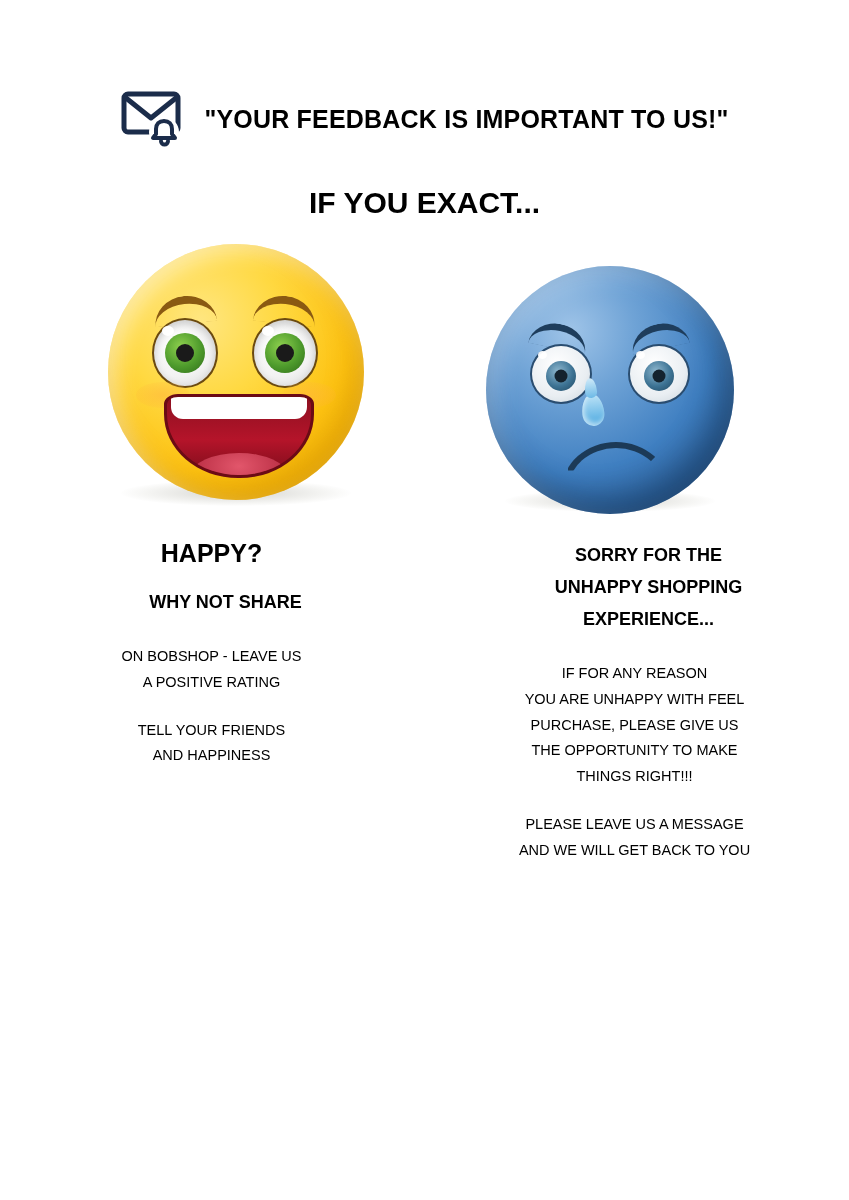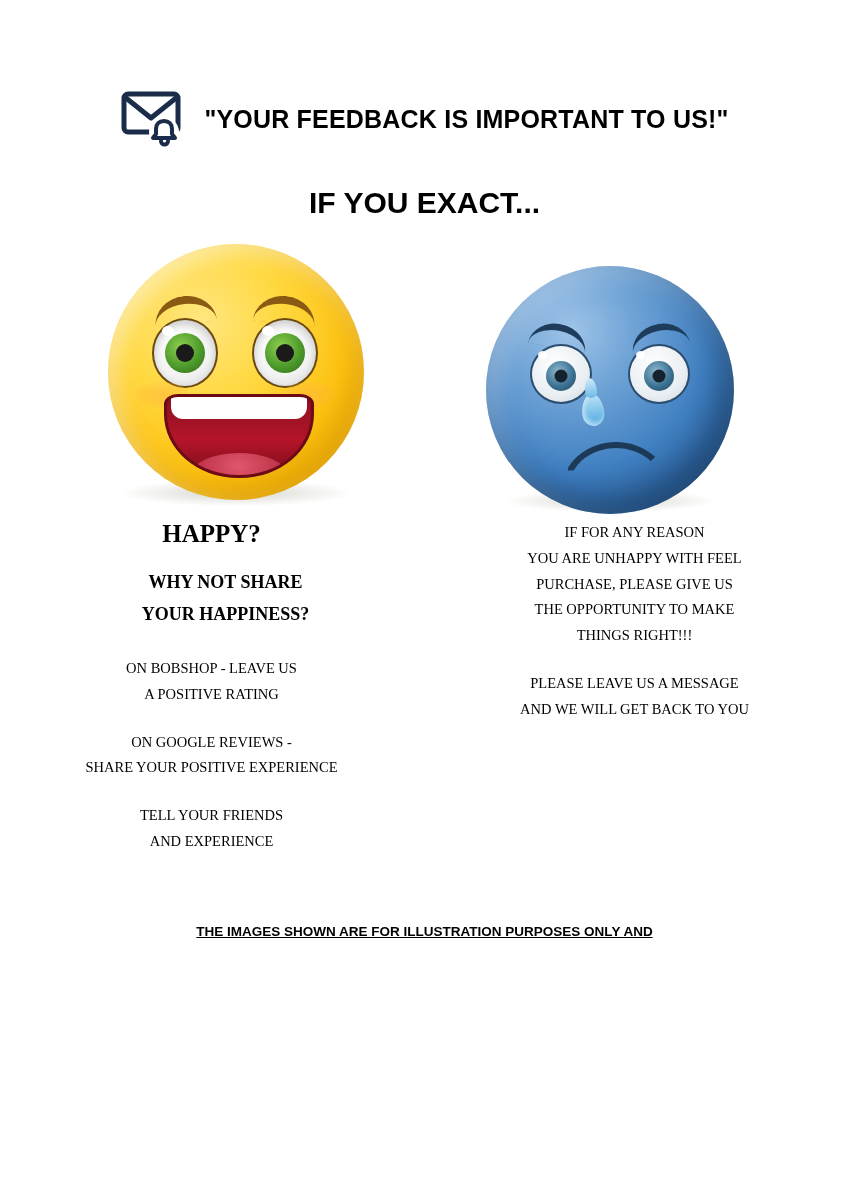--- a/index.html
+++ b/index.html
@@ -279,25 +279,24 @@
     border-top-color: transparent;
     border-left-color: transparent;
     border-right-color: transparent;
     border-radius: 0 0 50% 50% / 0 0 100% 100%;
     transform: rotate(180deg);
   }
 
   
   .columns {
     position: absolute;
-    top: 520px;
+    top: 539px;
     left: 0;
     width: 846px;
     display: flex;
-    font-family: Liberation Serif, serif;
   }
   .col {
     width: 424px;
     text-align: center;
   }
   .col-heading {
     font-size: 25px;
     font-weight: bold;
     margin-bottom: 18px;
   }
@@ -411,57 +410,56 @@
     </div>
 
   </div>
 
   <div class="columns">
 
     <div class="col">
       <div class="col-heading">HAPPY?</div>
       <div class="col-sub">
         <div>WHY NOT SHARE</div>
-        <div>YOUR HAPPINESS?</div>
       </div>
       <div class="col-body">
         <p>
           <span>ON BOBSHOP - LEAVE US</span><br>
           <span>A POSITIVE RATING</span>
         </p>
         <p>
-          <span>ON GOOGLE REVIEWS -</span><br>
-          <span>SHARE YOUR POSITIVE EXPERIENCE</span>
+          <span>TELL YOUR FRIENDS</span><br>
+          <span>AND HAPPINESS</span>
         </p>
-        <p>
-          <span>TELL YOUR FRIENDS</span><br>
-          <span>AND EXPERIENCE</span>
-        </p>
       </div>
     </div>
 
     <div class="col">
+      <div class="col-sub">
+        <div>SORRY FOR THE</div>
+        <div>UNHAPPY SHOPPING</div>
+        <div>EXPERIENCE...</div>
+      </div>
       <div class="col-body">
         <p>
           <span>IF FOR ANY REASON</span><br>
           <span>YOU ARE UNHAPPY WITH FEEL</span><br>
           <span>PURCHASE, PLEASE GIVE US</span><br>
           <span>THE OPPORTUNITY TO MAKE</span><br>
           <span>THINGS RIGHT!!!</span>
         </p>
         <p>
           <span>PLEASE LEAVE US A MESSAGE</span><br>
           <span>AND WE WILL GET BACK TO YOU</span>
         </p>
       </div>
     </div>
 
   </div>
 
   <div class="footer">
     <div class="footer-illustration">
-      <div>THE IMAGES SHOWN ARE FOR ILLUSTRATION PURPOSES ONLY AND</div>
     </div>
     <div class="footer-note">
     </div>
   </div>
 
 </div>
 
 </body></html>

